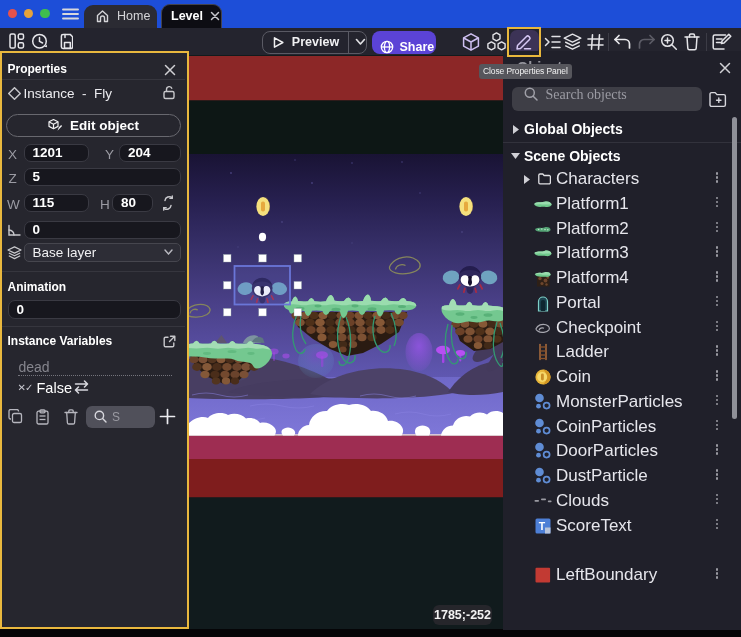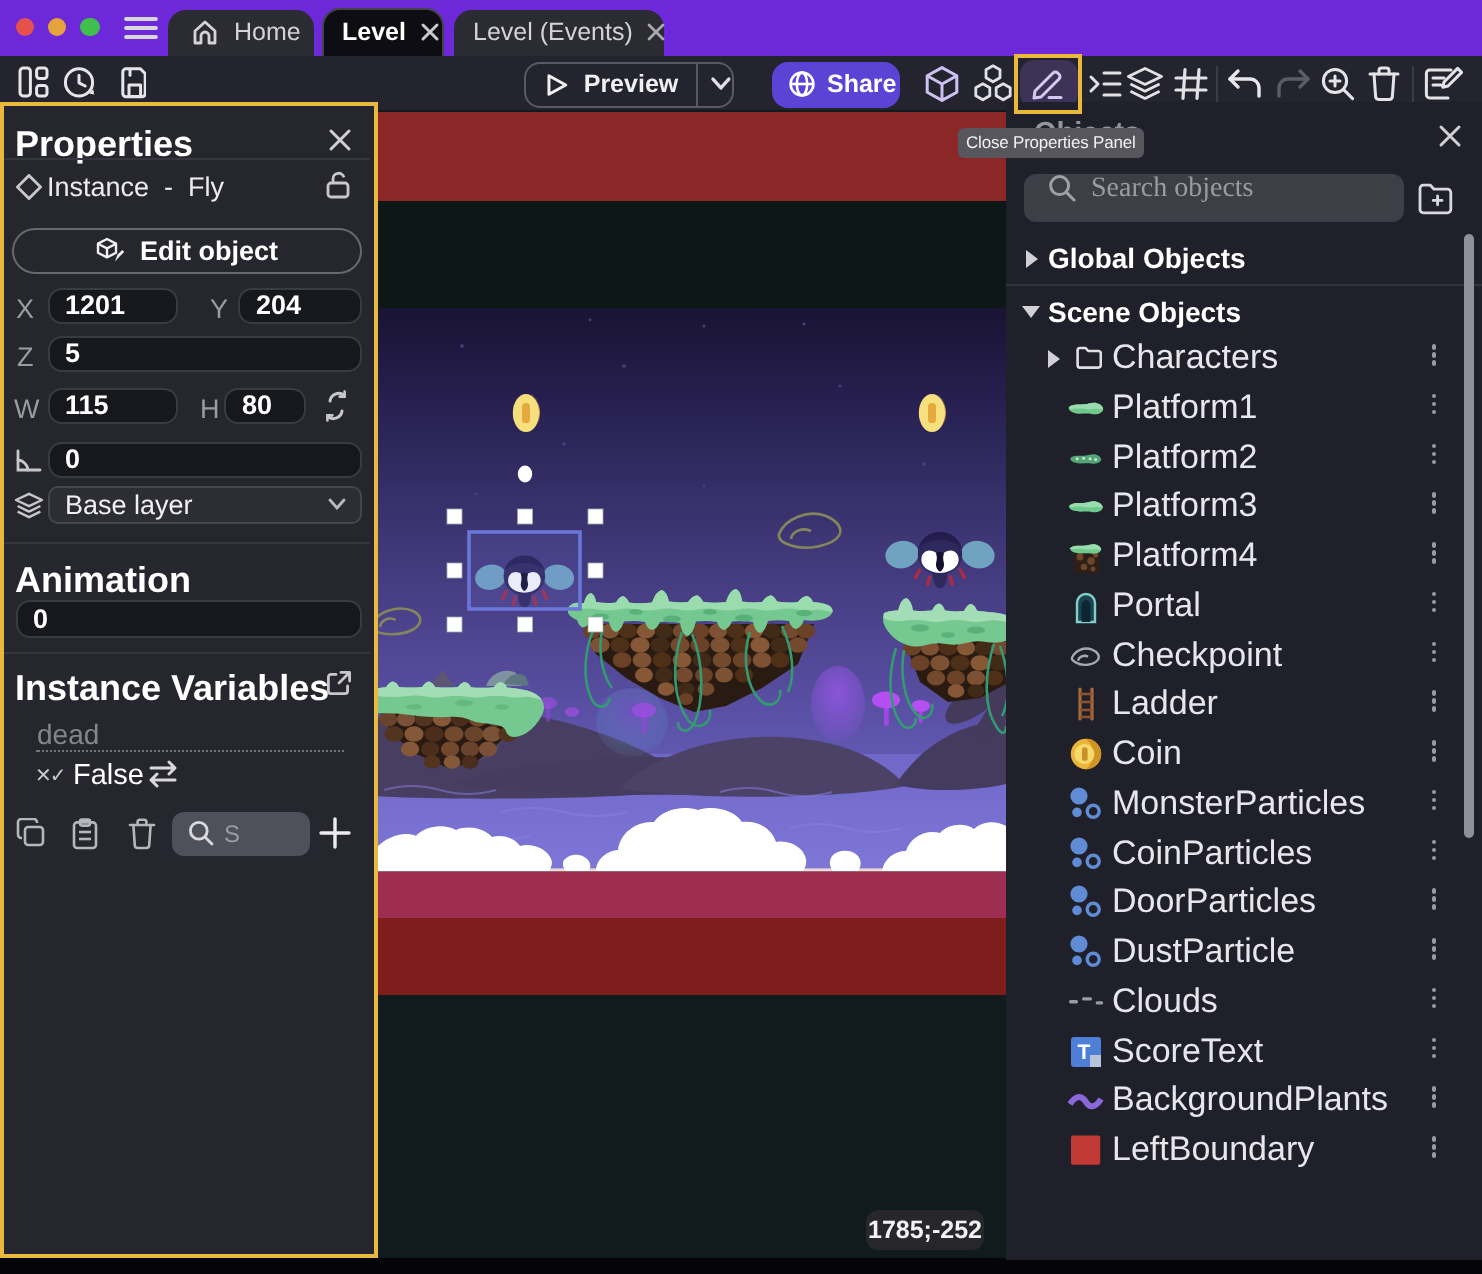--- a/index.html
+++ b/index.html
@@ -1,40 +1,40 @@
 <!DOCTYPE html>
 <html><head>
 <meta charset="utf-8">
 <style>
   * { margin:0; padding:0; box-sizing:border-box; }
   html,body { width:741px; height:637px; background:#050507; overflow:hidden;
     font-family:"Liberation Sans", sans-serif; }
   #app { position:relative; width:741px; height:637px; }
   .abs { position:absolute; }
   
-  #titlebar { position:absolute; left:0; top:0; width:741px; height:28px; background:#6d28d9; }
+  #titlebar { position:absolute; left:0; top:0; width:741px; height:28px; background:#1d4ed8; }
   .dot { position:absolute; top:9px; width:9.4px; height:9.4px; border-radius:50%; }
   .tab { position:absolute; top:4.5px; height:23.5px; border-radius:9px 9px 0 0;
          display:flex; align-items:center; font-size:12.5px; color:#d4d4d8; white-space:nowrap; }
   .tab svg { flex-shrink:0; }
   
   #toolbar { position:absolute; left:0; top:28px; width:741px; height:27px; background:#24242e;padding-left:17px; }
   
   #canvas { position:absolute; left:188px; top:55px; width:315px; height:574px; background:#111b1d; overflow:hidden; }
   #chip { position:absolute; left:433px; top:605px; width:59px; height:19.5px; background:#26262b;
           border-radius:6px; color:#f2f2f2; font-size:12.5px; font-weight:bold;
           display:flex; align-items:center; justify-content:center; }
   
   #lpanel { position:absolute; left:0px; top:51px; width:188.5px; height:578px;
             background:#26262e; border:2.5px solid #e9b83e; }
   #lpanel .lbl { position:absolute; color:#9b9ba3; font-size:13.5px; }
   .inp { position:absolute; background:#17171e; border:1px solid #3a3a43; border-radius:7px;
          color:#fff; font-size:13.5px; font-weight:bold; display:flex; align-items:center;
          padding-left:8px; height:18px; }
-  .hdr { position:absolute; color:#fff; font-size:18px; font-weight:bold; }
+  .hdr { position:absolute; color:#fff; font-size:12px; font-weight:bold; }
   .divl { position:absolute; left:0; width:183px; height:1px; background:#36363e; }
   
   #rpanel { position:absolute; left:503px; top:51px; width:238px; height:580px; background:#20202a; }
   .row { position:absolute; left:0; width:238px; height:24px; }
   .row .icon { position:absolute; left:31px; top:50%; transform:translateY(-50%); width:18px; height:18px; }
   .row .name { position:absolute; left:53px; top:50%; transform:translateY(-50%);
                color:#e6e6ec; font-size:17px; white-space:nowrap; }
   .dots3 { position:absolute; left:212px; top:50%; transform:translateY(-50%); width:4px; height:14px; }
   .dots3 i { display:block; width:2.6px; height:2.6px; border-radius:50%; background:#9a9aa2; margin:0 auto 1.5px; }
   
@@ -64,26 +64,20 @@
         <path d="M2.5 6.5 L7.5 2 L12.5 6.5 V12.5 H9.5 V9 a2 2 0 0 0 -4 0 V12.5 H2.5 Z" fill="none" stroke="#d4d4d8" stroke-width="1.4" stroke-linejoin="round"></path>
       </svg>
       <span style="margin-left:7px">Home</span>
     </div>
     <div class="tab" style="left:161px;width:60.5px;top:3.5px;height:24.5px;background:#0d0d13;border:1px solid #43434c;border-bottom:none;color:#fff;font-weight:bold;">
       <span style="margin-left:9px">Level</span>
       <svg style="margin-left:7px" width="10" height="10" viewBox="0 0 10 10">
         <path d="M1.5 1.5 L8.5 8.5 M8.5 1.5 L1.5 8.5" stroke="#c8c8ce" stroke-width="1.5" stroke-linecap="round"></path>
       </svg>
     </div>
-    <div class="tab" style="left:226.5px;width:105.5px;background:#2b2b33;">
-      <span style="margin-left:10px">Level (Events)</span>
-      <svg style="margin-left:7px" width="10" height="10" viewBox="0 0 10 10">
-        <path d="M1.5 1.5 L8.5 8.5 M8.5 1.5 L1.5 8.5" stroke="#a8a8ae" stroke-width="1.4" stroke-linecap="round"></path>
-      </svg>
-    </div>
   </div>
   <div id="toolbar">
 
     <svg class="abs" style="left:9px;top:5px" width="64" height="17" viewBox="0 0 64 17">
       <g fill="none" stroke="#e6e6ea" stroke-width="1.5" stroke-linecap="round" stroke-linejoin="round">
         <rect x="1" y="1" width="5.2" height="14" rx="1.6"></rect>
         <rect x="9.3" y="1" width="5.2" height="5.2" rx="1.4"></rect>
         <rect x="9.3" y="9.8" width="5.2" height="5.2" rx="1.4"></rect>
         <circle cx="30.5" cy="8.2" r="6.8"></circle>
         <path d="M30.5 4.6 V8.4 L33.6 10"></path>
@@ -98,21 +92,21 @@
       <svg style="margin-left:9px" width="13" height="13" viewBox="0 0 13 13">
         <path d="M2.5 1.8 L11 6.5 L2.5 11.2 Z" fill="none" stroke="#f0f0f2" stroke-width="1.5" stroke-linejoin="round"></path>
       </svg>
       <span style="margin-left:7px;color:#f0f0f2;font-size:12.5px;font-weight:bold;">Preview</span>
       <div style="margin-left:9px;width:1px;height:22px;background:#5a5a64;"></div>
       <svg style="margin-left:6px" width="11" height="8" viewBox="0 0 11 8">
         <path d="M1.5 1.5 L5.5 6 L9.5 1.5" fill="none" stroke="#e0e0e4" stroke-width="1.7" stroke-linecap="round" stroke-linejoin="round"></path>
       </svg>
     </div>
 
-    <div class="abs" style="left:371.5px;top:3px;width:64px;height:22.5px;background:#5b43d6;border-radius:8px;display:flex;align-items:center;margin-left:14px;">
+    <div class="abs" style="left:371.5px;top:3px;width:64px;height:22.5px;background:#5b43d6;border-radius:8px;display:flex;align-items:flex-end;">
       <svg style="margin-left:8px" width="14" height="14" viewBox="0 0 14 14">
         <g fill="none" stroke="#fff" stroke-width="1.3">
           <circle cx="7" cy="7" r="5.7"></circle>
           <ellipse cx="7" cy="7" rx="2.6" ry="5.7"></ellipse>
           <line x1="1.3" y1="7" x2="12.7" y2="7"></line>
         </g>
       </svg>
       <span style="margin-left:6px;color:#fff;font-size:12.5px;font-weight:bold;">Share</span>
     </div>
 
@@ -865,31 +859,20 @@
         <rect x="11" y="10.5" width="5.5" height="6" fill="#b8c4da"></rect>
         <text x="8" y="12.6" font-family="Liberation Sans" font-size="10.5" font-weight="bold" fill="#fff" text-anchor="middle">T</text>
       </svg>
       <span class="name">ScoreText</span>
         <span class="dots3">
           <i></i>
           <i></i>
           <i></i>
         </span>
     </div>
-    <div class="row" style="top:487.2px;">
-      <svg class="icon" viewBox="0 0 18 18">
-        <path d="M1 11 C4 6.5 7 6.5 9 10 C11 13.5 14 12.5 16.5 8.5" fill="none" stroke="#8a68dc" stroke-width="3"></path>
-      </svg>
-      <span class="name">BackgroundPlants</span>
-        <span class="dots3">
-          <i></i>
-          <i></i>
-          <i></i>
-        </span>
-    </div>
     <div class="row" style="top:512px;">
       <svg class="icon" viewBox="0 0 18 18">
           <rect x="1.5" y="1.8" width="14.6" height="14.6" rx="1" fill="#c23a33"></rect>
         </svg>
       <span class="name">LeftBoundary</span>
         <span class="dots3">
           <i></i>
           <i></i>
           <i></i>
         </span>

